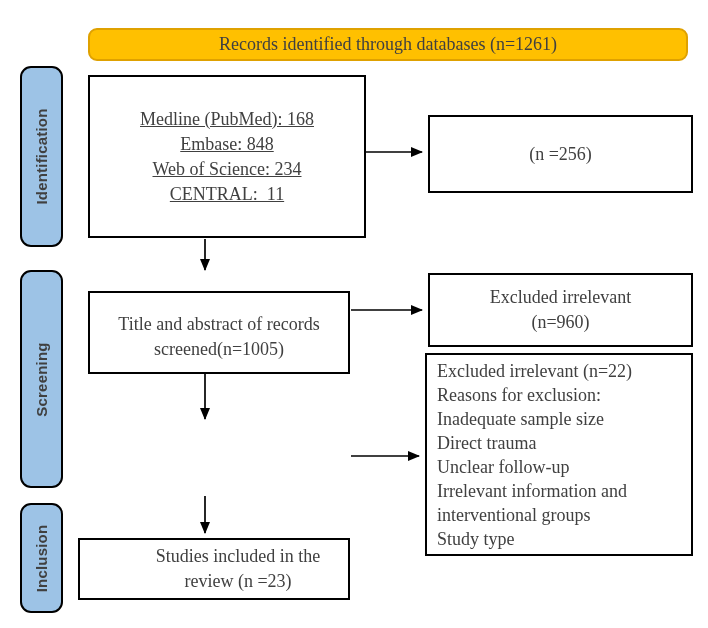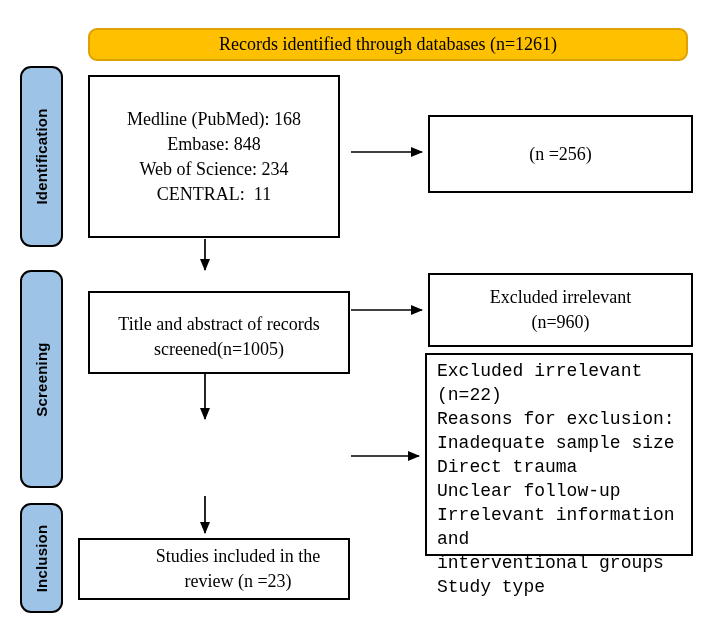--- a/index.html
+++ b/index.html
@@ -2,21 +2,21 @@
 <html style="--banner-fill: #FFC000; --banner-border: #DFA100; --stage-fill: #9DC3E6; --stage-border: #000000; --box-border: #000000; --arrow: #000000;"><head>
 <meta charset="utf-8">
 <style>
   html, body { margin: 0; padding: 0; background: #ffffff; }
   .canvas {
     position: relative;
     width: 708px;
     height: 628px;
     background: #ffffff;
     font-family: "Liberation Serif", "DejaVu Serif", serif;
-    color: #000000;
+    color: #404040;
     overflow: hidden;
   }
   .arrows {
     position: absolute;
     left: 0; top: 0;
     pointer-events: none;
   }
   
   .banner {
     position: absolute;
@@ -59,28 +59,28 @@
     border: 2px solid var(--box-border, #000000);
     font-size: 18px;
     line-height: 25px;
   }
   .box.centered {
     display: flex; flex-direction: column;
     align-items: center; justify-content: center;
     text-align: center;
   }
   .box-line { white-space: pre-wrap; }
-  .box-databases { left: 88px;  top: 75px;  width: 252px; height: 163px; }
+  .box-databases { left: 88px;  top: 75px;  width: 278px; height: 163px; text-decoration: underline; }
   .box-duplicates { left: 428px; top: 115px; width: 265px; height: 78px; }
   .box-screened  { left: 88px;  top: 275px; width: 262px; height: 83px;
                    justify-content: flex-start; padding-top: 8px; margin-top: 16px; }
   .box-excluded-screening { left: 428px; top: 273px; width: 265px; height: 74px; }
   .box-fulltext  { left: 82px;  top: 424px; width: 268px; height: 71px; }
   .box-reasons   { left: 425px; top: 353px; width: 268px; height: 203px;
-                   padding: 4px 6px 8px 10px; line-height: 24px; text-align: left; font-family: Liberation Mono, monospace; }
+                   padding: 4px 6px 8px 10px; line-height: 24px; text-align: left; }
   .box-included  { left: 78px;  top: 538px; width: 272px; height: 62px; padding-left: 48px; }
 </style>
 </head>
 <body>
 
 <div class="canvas">
 
   <svg class="arrows" width="708" height="628" viewBox="0 0 708 628" aria-hidden="true">
     <defs>
       <marker id="ah" markerUnits="userSpaceOnUse" markerWidth="13" markerHeight="11" refX="11" refY="5" orient="auto">

